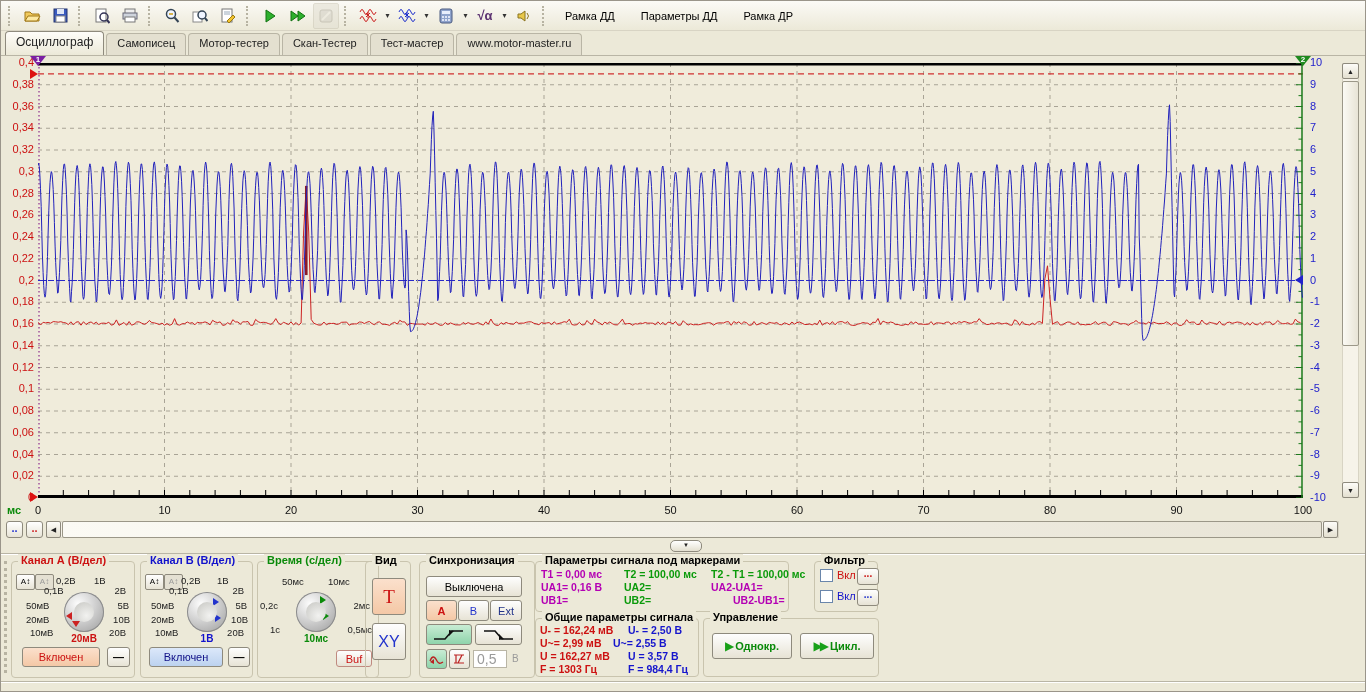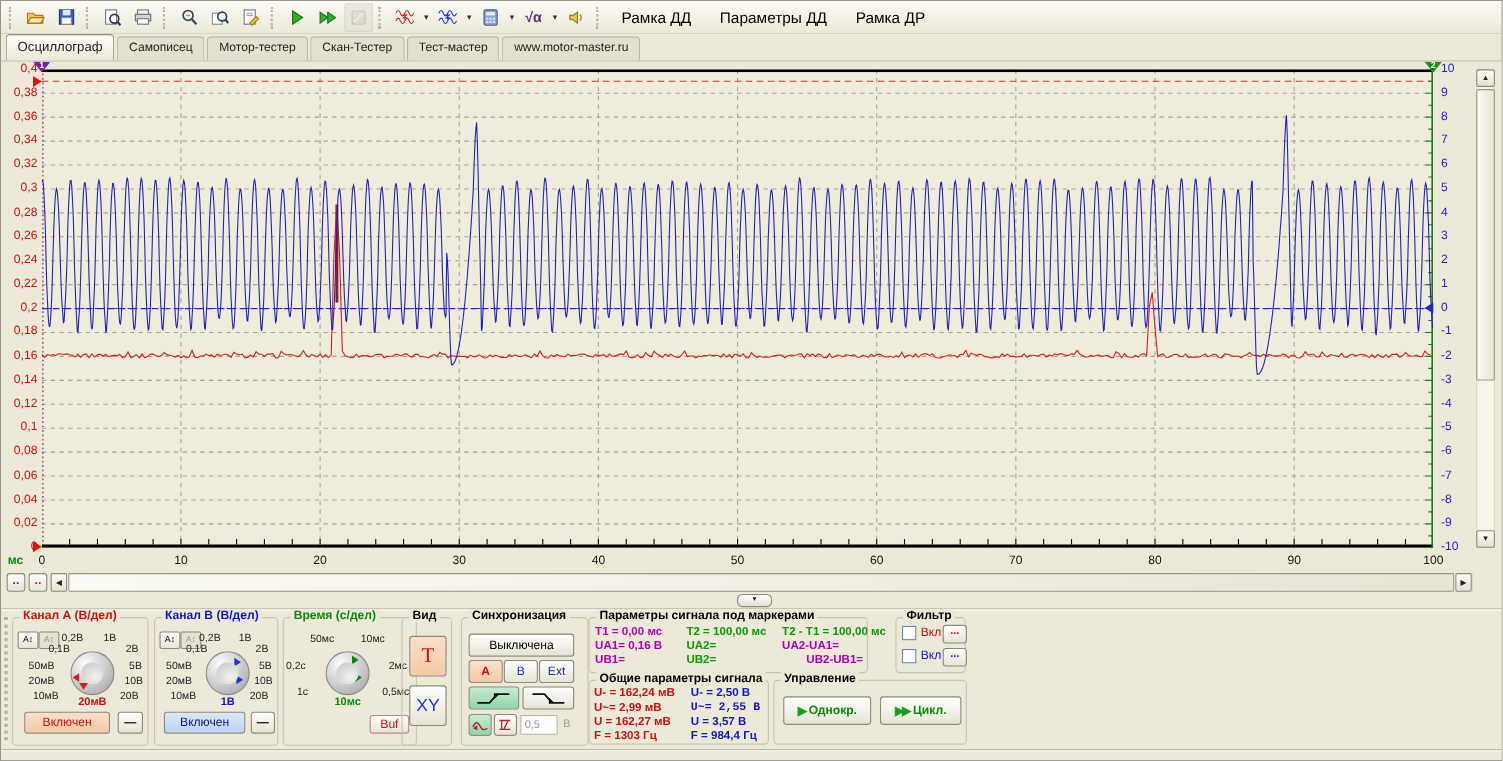--- a/index.html
+++ b/index.html
@@ -8,21 +8,21 @@
        overflow:hidden;border:1px solid #9a958a;box-sizing:border-box;}
   
   .toolbar{position:absolute;left:0;top:0;width:100%;height:30px;
            background:linear-gradient(#fbfaf6,#ece9d8);border-bottom:1px solid #d8d4c4;
            display:flex;align-items:center;gap:2px;padding-left:4px;box-sizing:border-box;}
   .tb-grip{width:4px;height:20px;border-left:2px dotted #b7b3a2;margin:0 3px;}
   .tbtn{width:24px;height:24px;display:flex;align-items:center;justify-content:center;
         border:1px solid transparent;border-radius:2px;}
   .tbtn.dis{opacity:.55;background:#e2dfd2;border:1px solid #c9c5b4;}
   .dd{font-size:8px;color:#333;width:9px;text-align:center;}
-  .menu-item{padding:0 12px;font-size:14px;line-height:28px;}
+  .menu-item{padding:0 12px;font-size:11px;line-height:28px;}
   .sqrt-glyph{font-size:13px;font-weight:bold;color:#5a3070;}
   
   .tabbar{position:absolute;left:0;top:30px;width:100%;height:25px;display:flex;
           align-items:flex-end;padding-left:4px;box-sizing:border-box;
           border-bottom:1px solid #b9b5a5;background:#ece9d8;}
   .tab{padding:3px 10px 3px 10px;font-size:11px;border:1px solid #b9b5a5;border-bottom:none;
        border-radius:4px 4px 0 0;background:#e4e0d0;margin-right:2px;color:#222;height:15px;}
   .tab.active{background:linear-gradient(#fefdf9,#ece9d8);font-size:12px;height:17px;
        border-color:#8e8a7d;position:relative;z-index:2;}
   
@@ -79,21 +79,21 @@
   .aib.dis{color:#999;background:#e4e0d2;}
   .mtext{position:absolute;font-size:10.5px;font-weight:bold;white-space:nowrap;line-height:13px;}
   .c-mag{color:#b400b4;} .c-grn{color:#0a9a0a;} .c-redv{color:#cc1111;} .c-bluev{color:#1515cc;}
   .chk{position:absolute;width:13px;height:13px;background:#fff;border:1px solid #6a86ab;
        box-sizing:border-box;}
   .dots-btn{position:absolute;width:20px;height:15px;border:1px solid #8e8a7d;border-radius:3px;
        background:linear-gradient(#fff,#e7e3d5);font-weight:bold;font-size:10px;line-height:10px;
        text-align:center;}
   .edge-svg{pointer-events:none;}
   .lvl-input{position:absolute;width:34px;height:18px;border:1px solid #b9b5a5;background:#fff;
-       color:#9a9a9a;font-size:10px;padding:1px 3px;box-sizing:border-box;}
+       color:#9a9a9a;font-size:14px;padding:1px 3px;box-sizing:border-box;}
   .statusbar{position:absolute;left:0;top:680px;width:1366px;height:12px;background:#ece9d8;
        border-top:1px solid #b9b5a5;box-shadow:0 1px 0 #fff inset;}
   .playtri{color:#18a018;font-size:12px;margin-right:4px;letter-spacing:-3px;}
   .grn-b{color:#0a8a0a;font-weight:bold;}
 </style>
 </head>
 <body>
 
 <div id="app">
 
@@ -562,21 +562,21 @@
       <div class="dots-btn" style="left:42px;top:27px;color:#2233cc;">...</div>
     </div>
 
     <div class="gb" style="left:534px;top:63px;width:164px;height:59px;">
       <span class="gt">Общие параметры сигнала</span>
       <span class="mtext c-redv" style="left:4px;top:5px;">U- = 162,24 мВ</span>
       <span class="mtext c-redv" style="left:4px;top:18px;">U~= 2,99 мВ</span>
       <span class="mtext c-redv" style="left:4px;top:31px;">U  = 162,27 мВ</span>
       <span class="mtext c-redv" style="left:4px;top:44px;">F  =  1303 Гц</span>
       <span class="mtext c-bluev" style="left:92px;top:5px;">U- = 2,50 В</span>
-      <span class="mtext c-bluev" style="left:92px;top:18px;font-family:Liberation Mono, monospace;">U~= 2,55 В</span>
+      <span class="mtext c-bluev" style="left:77px;top:18px;">U~= 2,55 В</span>
       <span class="mtext c-bluev" style="left:92px;top:31px;">U  = 3,57 В</span>
       <span class="mtext c-bluev" style="left:92px;top:44px;">F  = 984,4 Гц</span>
     </div>
 
     <div class="gb" style="left:702px;top:63px;width:176px;height:59px;">
       <span class="gt">Управление</span>
       <div class="btn" style="left:8px;top:14px;width:80px;height:26px;">
         <span class="playtri">▶</span>
         <span class="grn-b">Однокр.</span>
       </div>

